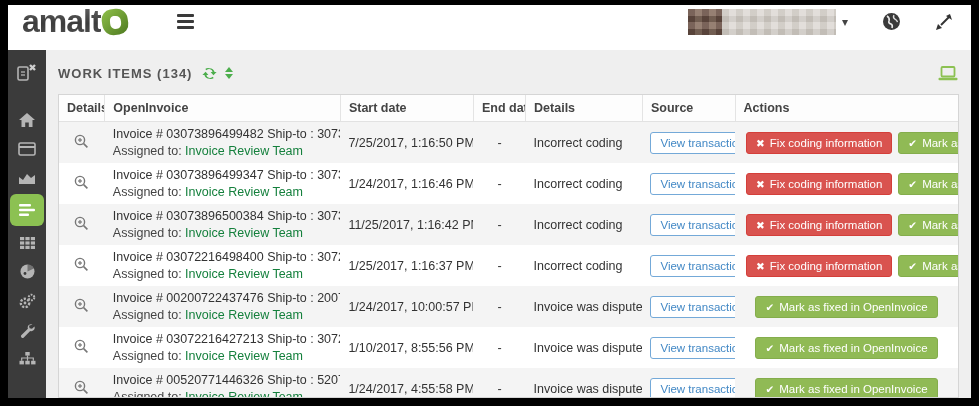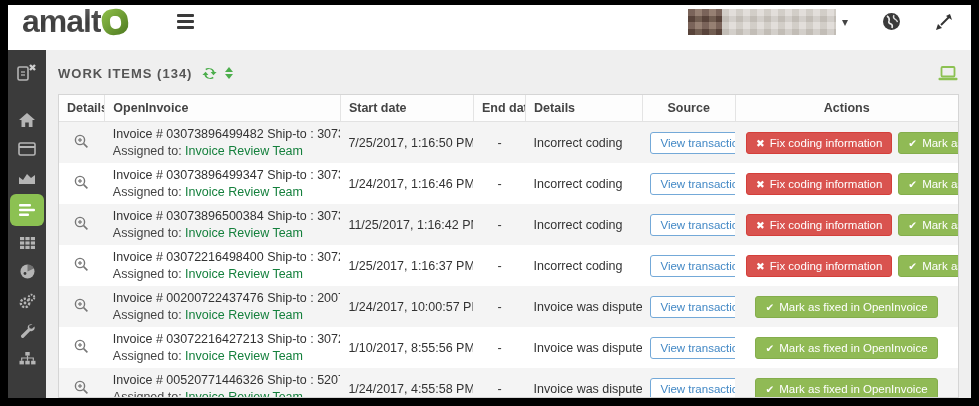--- a/index.html
+++ b/index.html
@@ -63,21 +63,21 @@
   
   .card { margin-top:8px; background:#fff; border:1px solid #d5d5d5; flex:1; overflow:hidden; }
   table { width:100%; border-collapse:collapse; table-layout:fixed; font-size:12.5px; color:#333; }
   col.c-details{width:5.1%} col.c-desc{width:26.2%} col.c-start{width:14.8%}
   col.c-end{width:5.8%} col.c-status{width:13%} col.c-source{width:10.3%}
   col.c-actions{width:24.8%}
   thead th { font-weight:bold; color:#444; text-align:left; padding:6px 8px;
     border-bottom:1px solid #e2e2e2; border-right:1px solid #e4e4e4; background:#fdfdfd;
     white-space:nowrap; overflow:hidden; }
   thead th:last-child { border-right:none; }
-  thead th.center { text-align:center; }
+  thead th.center { }
   tbody tr:nth-child(odd) { background:#f4f4f4; }
   tbody tr:nth-child(even) { background:#fff; }
   tbody td { padding:4px 8px; vertical-align:middle; height:35px; overflow:hidden;
     white-space:nowrap; }
   td.details-cell { text-align:center; }
   .zoom-icon { cursor:pointer; display:inline-flex; }
   .desc-line1 { color:#333; line-height:1.32; }
   .desc-line2 { color:#444; line-height:1.32; }
   .team-link { color:#15803d; cursor:pointer; }
   td.end-cell { text-align:center; color:#333; }

